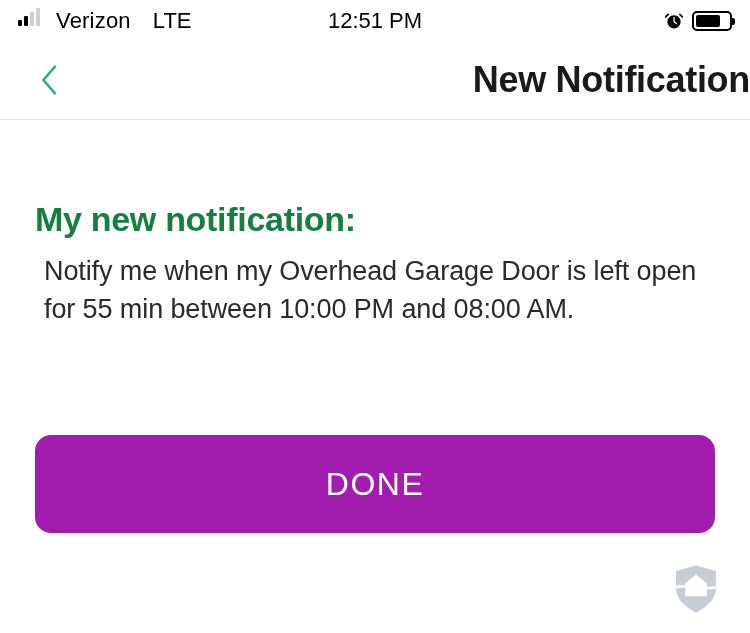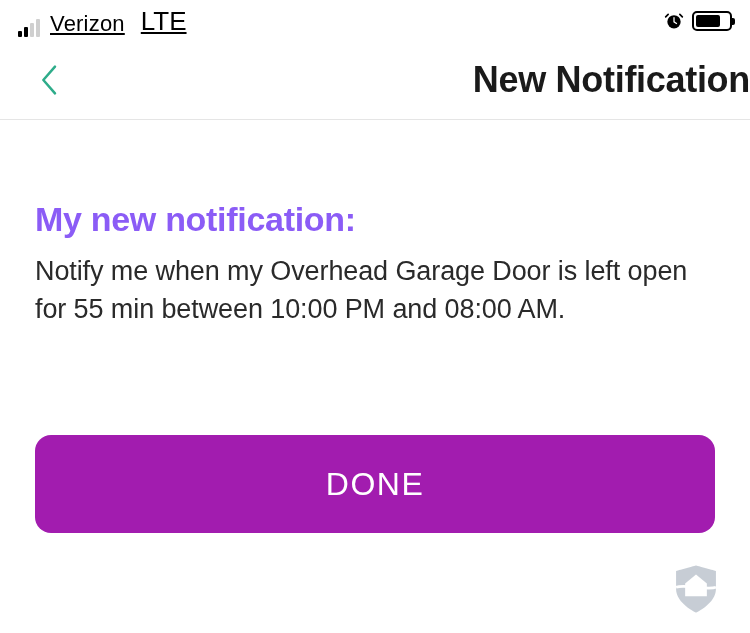--- a/index.html
+++ b/index.html
@@ -19,23 +19,22 @@
       display: flex;
       align-items: center;
       justify-content: space-between;
       padding: 8px 18px 6px 18px;
       height: 40px;
       font-size: 22px;
       color: #000;
     }
     .status-left {
       display: flex;
-      align-items: flex-end;
-      gap: 6px;
-      text-decoration: underline;
+      align-items: flex-start;
+      gap: 12px;
     }
     .signal-bars {
       display: flex;
       align-items: flex-end;
       gap: 2px;
       height: 18px;
     }
     .signal-bars .bar {
       width: 4px;
       background: #cfcfcf;
@@ -47,21 +46,21 @@
     .signal-bars .b1 { height: 6px; }
     .signal-bars .b2 { height: 10px; }
     .signal-bars .b3 { height: 14px; }
     .signal-bars .b4 { height: 18px; }
     .carrier {
       font-size: 22px;
       margin-left: 4px;
       letter-spacing: 0.2px;
     }
     .network-type {
-      font-size: 26px;
+      font-size: 22px;
       margin-left: 10px;
     }
     .status-center {
       position: absolute;
       left: 50%;
       transform: translateX(-50%);
       font-size: 22px;
       font-weight: 500;
     }
     .status-right {
@@ -125,29 +124,30 @@
       font-weight: 700;
       color: #1a1a1a;
       letter-spacing: -0.3px;
     }
     .content {
       padding: 80px 35px 0 35px;
     }
     .section-heading {
       font-size: 34px;
       font-weight: 700;
-      color: #8b5cf6;
+      color: #15803d;
       margin-bottom: 14px;
       letter-spacing: -0.3px;
     }
     .notification-text {
       font-size: 27px;
       line-height: 1.4;
       color: #2a2a2a;
       letter-spacing: -0.1px;
+      margin-left: 9px;
     }
     .done-button {
       position: absolute;
       left: 35px;
       right: 35px;
       top: 435px;
       height: 98px;
       background: #a21caf;
       border-radius: 16px;
       display: flex;
@@ -176,20 +176,21 @@
   <div class="status-left">
     <div class="signal-bars">
       <div class="bar b1 active"></div>
       <div class="bar b2 active"></div>
       <div class="bar b3"></div>
       <div class="bar b4"></div>
     </div>
     <span class="carrier">Verizon</span>
     <span class="network-type">LTE</span>
   </div>
+  <div class="status-center">12:51 PM</div>
   <div class="status-right">
     <div class="alarm-icon">
       <svg viewBox="0 0 24 24" width="20" height="20" fill="#000">
         <circle cx="12" cy="13" r="8"></circle>
         <path d="M12 8 L12 13 L15 15" stroke="#fff" stroke-width="1.5" fill="none" stroke-linecap="round"></path>
         <path d="M5 4 L2 7" stroke="#000" stroke-width="2" stroke-linecap="round"></path>
         <path d="M19 4 L22 7" stroke="#000" stroke-width="2" stroke-linecap="round"></path>
       </svg>
     </div>
     <div class="battery">

